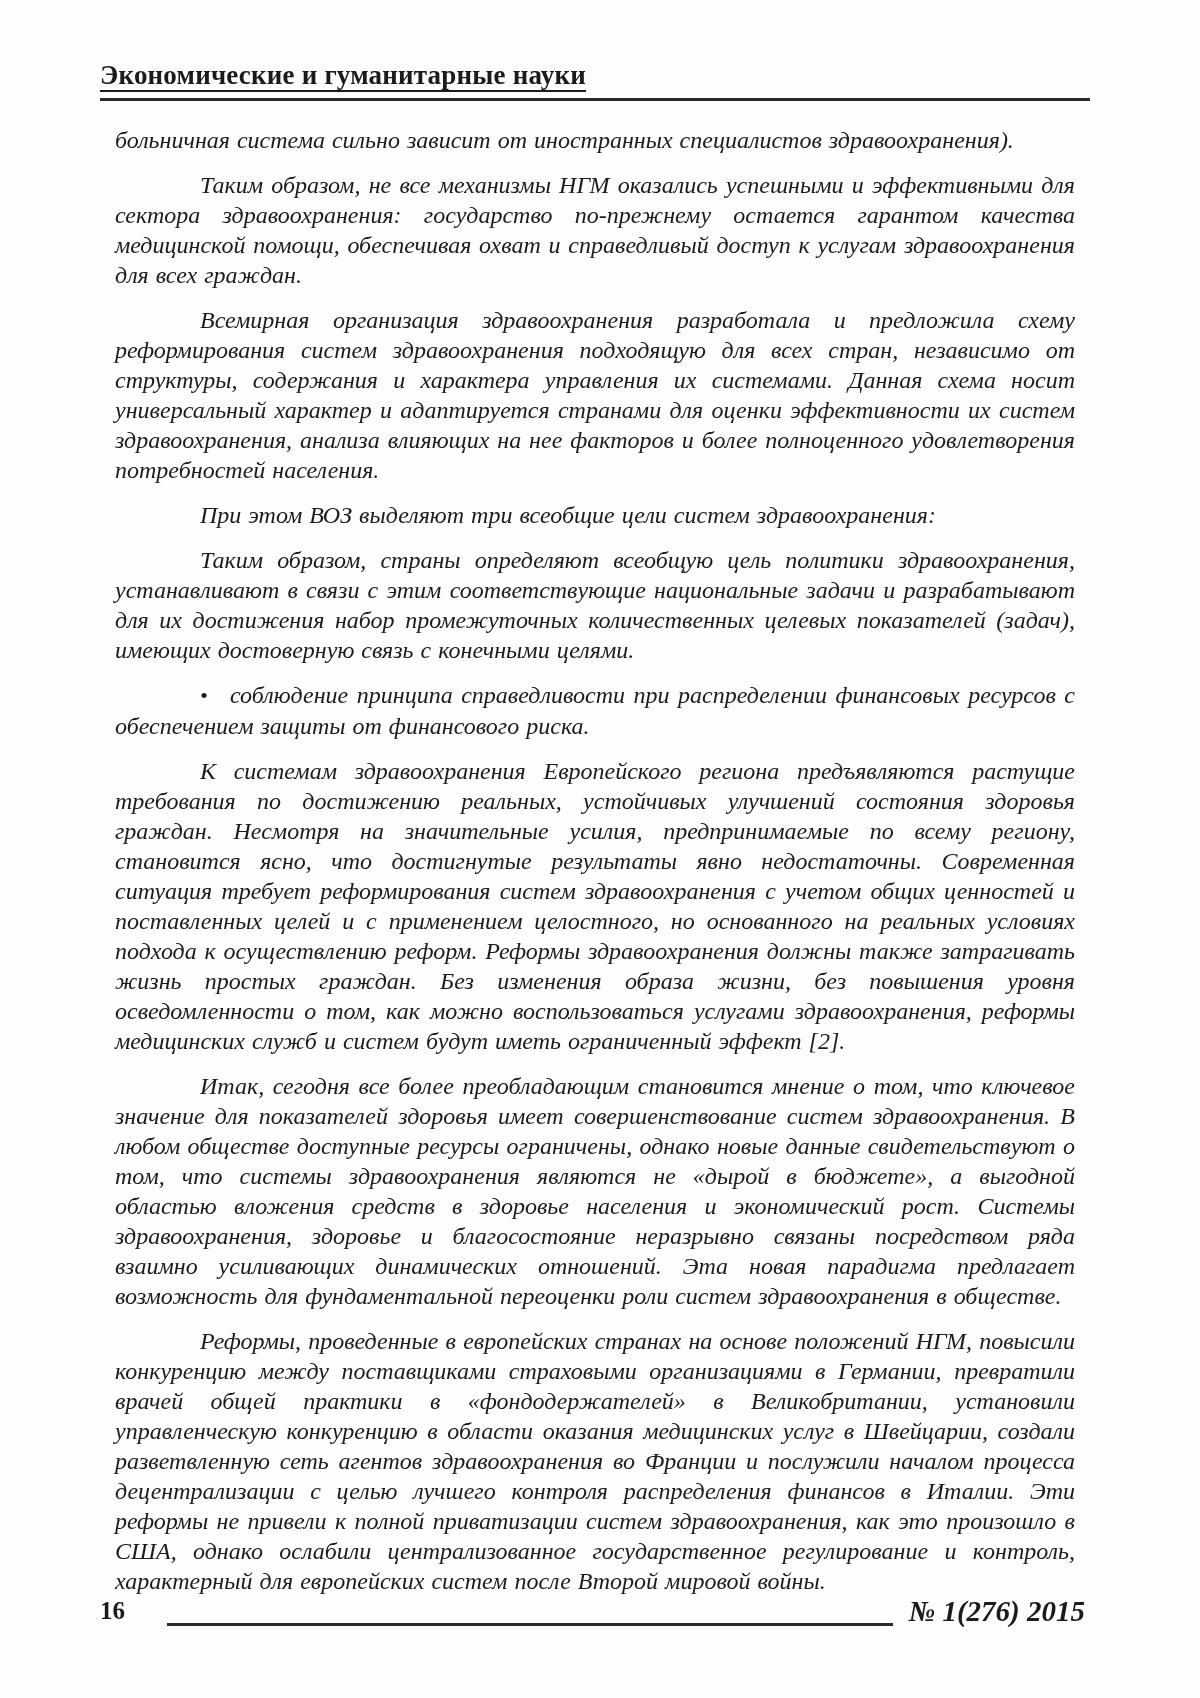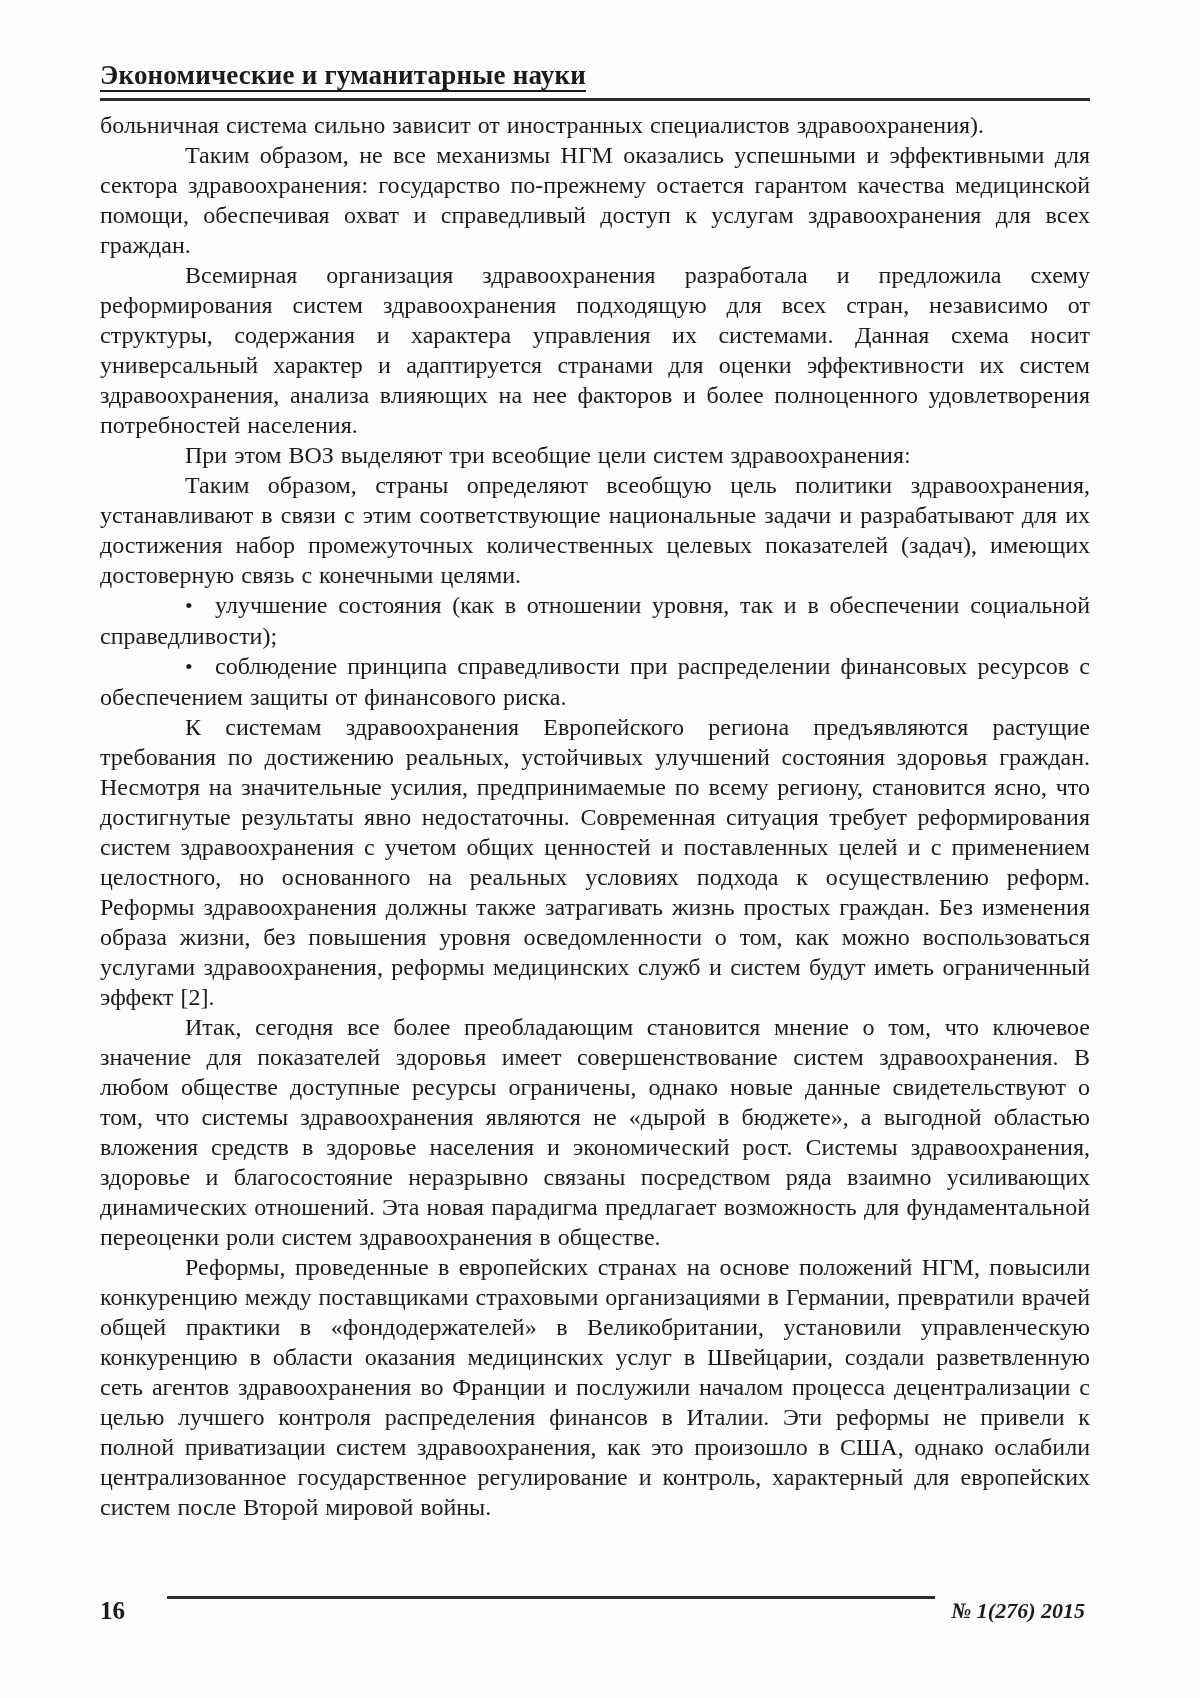--- a/index.html
+++ b/index.html
@@ -33,58 +33,59 @@
     letter-spacing: 0.2px;
     white-space: nowrap;
   }
   .body-text {
     position: absolute;
     left: 100px;
     top: 110px;
     width: 990px;
   }
   .body-text p {
-    margin: 0;
+    margin: 15px;
     font-size: 24px;
     line-height: 30px;
     text-align: justify;
     text-indent: 85px;
     word-spacing: 1px;
+    font-style: italic;
   }
   .body-text p.continued {
     text-indent: 0;
   }
   .bullet-mark {
     display: inline-block;
     width: 30px;
     text-indent: 0;
     font-size: 22px;
   }
   .footer {
     position: absolute;
     left: 100px;
     top: 1596px;
     width: 985px;
     display: flex;
-    align-items: flex-start;
+    align-items: flex-end;
   }
   .page-num {
     font-size: 25px;
     font-weight: bold;
     line-height: 30px;
   }
   .footer-rule {
     flex: 1;
     height: 0;
     border-top: 3px solid #2b2b2b;
     margin-left: 42px;
     margin-right: 16px;
   }
   .issue {
-    font-size: 22px;
+    font-size: 29px;
     font-weight: bold;
     font-style: italic;
     white-space: nowrap;
     line-height: 30px;
   }
 </style>
 </head>
 <body>
 
 <div class="page">
@@ -93,21 +94,20 @@
     <span class="header-title">Экономические и гуманитарные науки</span>
   </div>
 
   <div class="body-text">
     <p class="continued">больничная система сильно зависит от иностранных специалистов здравоохранения).</p>
     <p>Таким образом, не все механизмы НГМ оказались успешными и эффективными для сектора здравоохранения: государство по-прежнему остается гарантом качества медицинской помощи, обеспечивая охват и справедливый доступ к услугам здравоохранения для всех граждан.</p>
     <p>Всемирная организация здравоохранения разработала и предложила схему реформирования систем здравоохранения подходящую для всех стран, независимо от структуры, содержания и характера управления их системами. Данная схема носит универсальный характер и адаптируется странами для оценки эффективности их систем здравоохранения, анализа влияющих на нее факторов и более полноценного удовлетворения потребностей населения.</p>
     <p>При этом ВОЗ выделяют три всеобщие цели систем здравоохранения:</p>
     <p>Таким образом, страны определяют всеобщую цель политики здравоохранения, устанавливают в связи с этим соответствующие национальные задачи и разрабатывают для их достижения набор промежуточных количественных целевых показателей (задач), имеющих достоверную связь с конечными целями.</p>
 
-    <p class="bullet"><span class="bullet-mark">•</span><span>улучшение состояния (как в отношении уровня, так и в обеспечении социальной справедливости);</span></p>
     <p class="bullet"><span class="bullet-mark">•</span><span>соблюдение принципа справедливости при распределении финансовых ресурсов с обеспечением защиты от финансового риска.</span></p>
 
     <p>К системам здравоохранения Европейского региона предъявляются растущие требования по достижению реальных, устойчивых улучшений состояния здоровья граждан. Несмотря на значительные усилия, предпринимаемые по всему региону, становится ясно, что достигнутые результаты явно недостаточны. Современная ситуация требует реформирования систем здравоохранения с учетом общих ценностей и поставленных целей и с применением целостного, но основанного на реальных условиях подхода к осуществлению реформ. Реформы здравоохранения должны также затрагивать жизнь простых граждан. Без изменения образа жизни, без повышения уровня осведомленности о том, как можно воспользоваться услугами здравоохранения, реформы медицинских служб и систем будут иметь ограниченный эффект [2].</p>
     <p>Итак, сегодня все более преобладающим становится мнение о том, что ключевое значение для показателей здоровья имеет совершенствование систем здравоохранения. В любом обществе доступные ресурсы ограничены, однако новые данные свидетельствуют о том, что системы здравоохранения являются не «дырой в бюджете», а выгодной областью вложения средств в здоровье населения и экономический рост. Системы здравоохранения, здоровье и благосостояние неразрывно связаны посредством ряда взаимно усиливающих динамических отношений. Эта новая парадигма предлагает возможность для фундаментальной переоценки роли систем здравоохранения в обществе.</p>
     <p>Реформы, проведенные в европейских странах на основе положений НГМ, повысили конкуренцию между поставщиками страховыми организациями в Германии, превратили врачей общей практики в «фондодержателей» в Великобритании, установили управленческую конкуренцию в области оказания медицинских услуг в Швейцарии, создали разветвленную сеть агентов здравоохранения во Франции и послужили началом процесса децентрализации с целью лучшего контроля распределения финансов в Италии. Эти реформы не привели к полной приватизации систем здравоохранения, как это произошло в США, однако ослабили централизованное государственное регулирование и контроль, характерный для европейских систем после Второй мировой войны.</p>
   </div>
 
   <div class="footer">
     <span class="page-num">16</span>
     <span class="footer-rule"></span>

